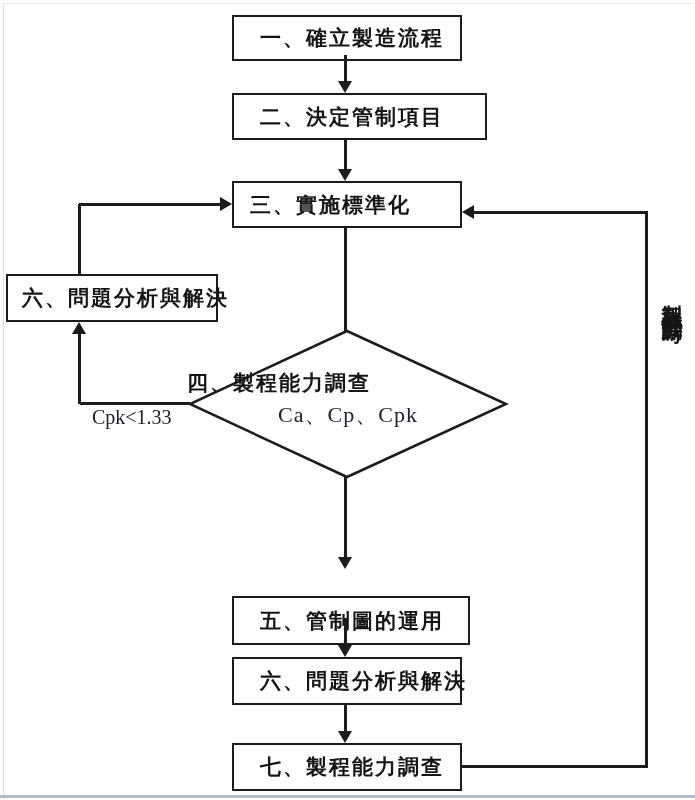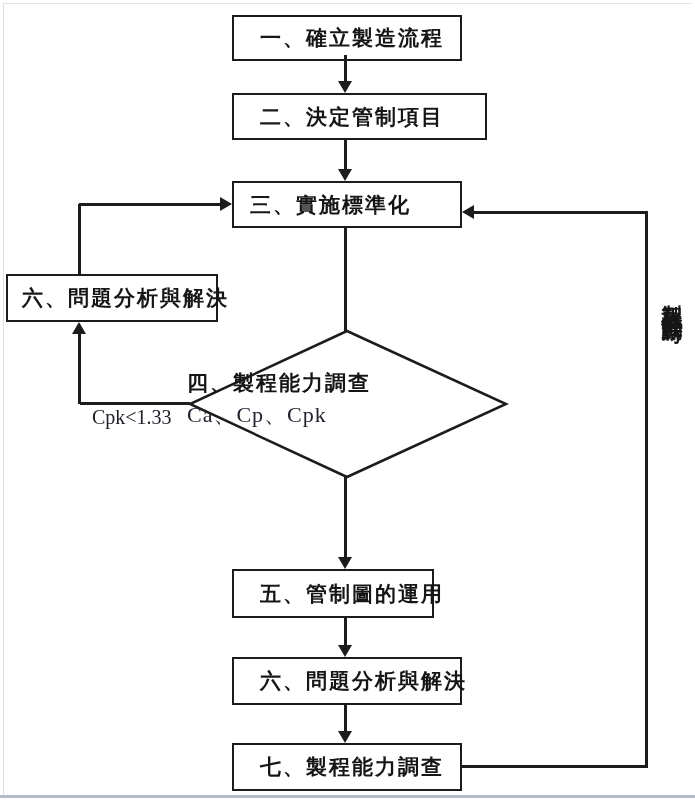--- a/index.html
+++ b/index.html
@@ -15,32 +15,32 @@
   
   .step{
     position:absolute;box-sizing:border-box;border:2px solid #1c1c1c;background:#ffffff;
     display:flex;align-items:center;padding-left:26px;
     font-size:21px;font-weight:600;letter-spacing:2px;white-space:nowrap;
   }
   .b1{left:232px;top:7px;  width:230px;height:46px;margin-top:8px;}
   .b2{left:232px;top:93px; width:255px;height:47px;}
   .b3{left:232px;top:181px;width:230px;height:47px;padding-left:16px;}
   .b4{left:6px;  top:274px;width:212px;height:48px;padding-left:14px;}
-  .b5{left:232px;top:569px;width:202px;height:49px;}
+  .b5{left:232px;top:596px;width:238px;height:49px;}
   .b6{left:232px;top:657px;width:230px;height:48px;}
   .b7{left:232px;top:743px;width:230px;height:48px;}
 
   
   .diamond-svg{position:absolute;left:187px;top:329px;width:322px;height:150px;}
   .diamond-title{
     position:absolute;left:187px;top:369px;width:322px;text-align:left;
     font-size:21px;font-weight:600;letter-spacing:2px;
   }
   .diamond-sub{
-    position:absolute;left:187px;top:400px;width:322px;text-align:left;
+    position:absolute;left:187px;top:400px;width:322px;text-align:center;
     font-family:"Liberation Serif",serif;font-size:22px;color:#20222e;letter-spacing:1px;
   }
 
   
   .hline,.vline{position:absolute;background:#1c1c1c;}
   .hline{height:3px;}
   .vline{width:3px;}
 
   
   .ah{position:absolute;width:0;height:0;}

